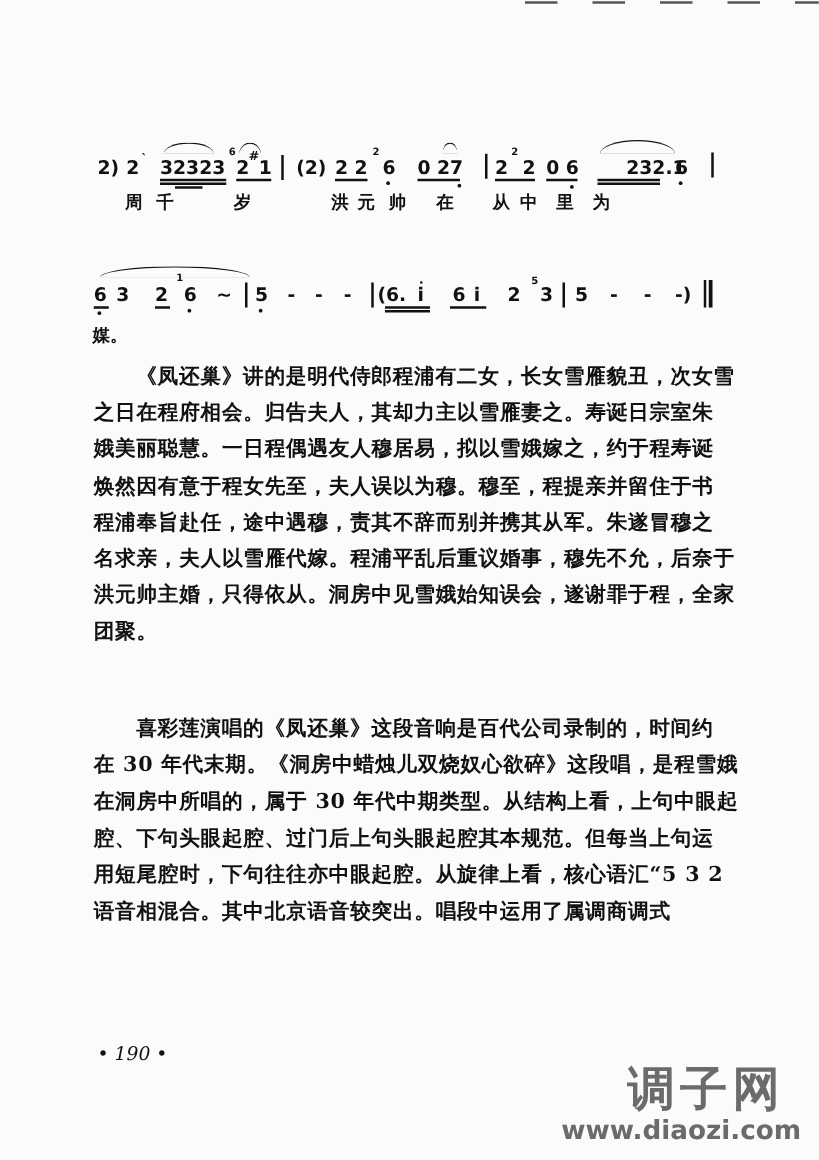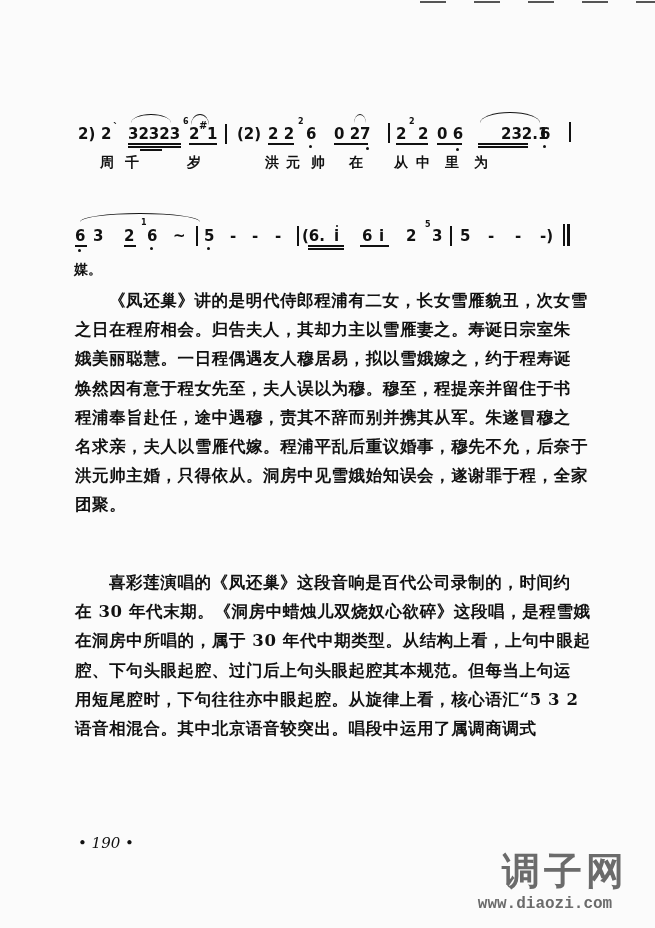--- a/index.html
+++ b/index.html
@@ -128,25 +128,24 @@
     }
     .watermark .wm-title {
       display: block;
       font-size: 38px;
       line-height: 42px;
       font-weight: bold;
       letter-spacing: 4px;
     }
     .watermark .wm-url {
       display: block;
-      font-size: 16px;
+      font-size: 21px;
       line-height: 24px;
       font-weight: bold;
       margin-left: -40px;
-      font-family: Liberation Mono, monospace;
     }
   </style>
 </head>
 <body>
 
 <div class="top-marks">
   <div class="top-mark" style="left:10px"></div>
   <div class="top-mark" style="left:64px"></div>
   <div class="top-mark" style="left:118px"></div>
   <div class="top-mark" style="left:172px"></div>

